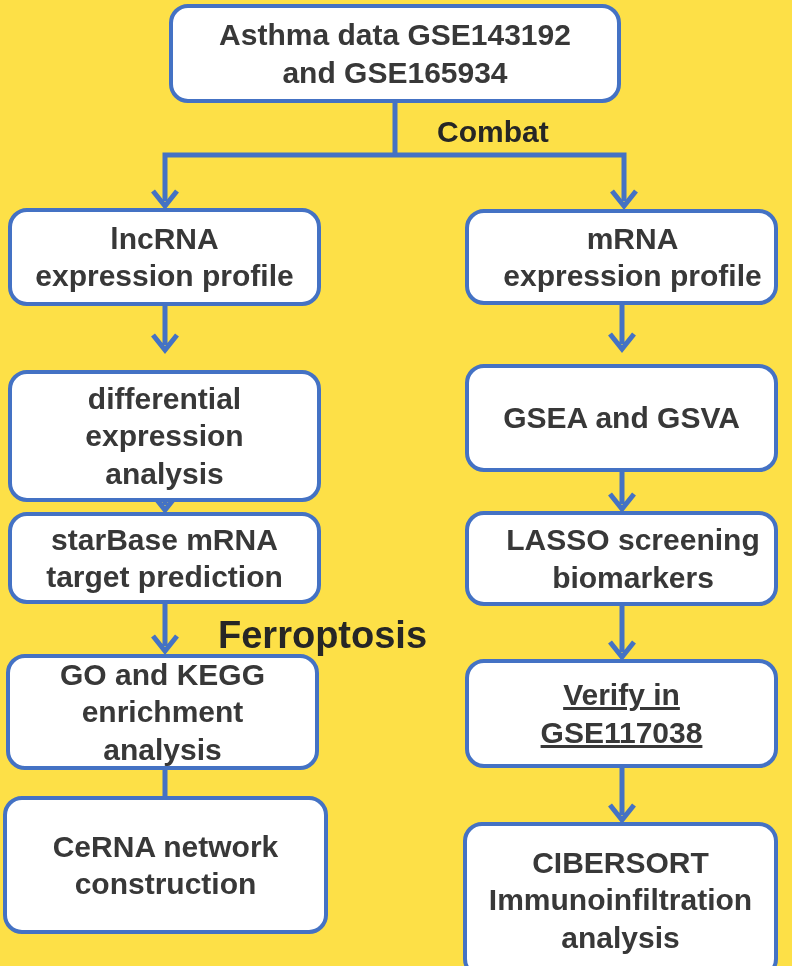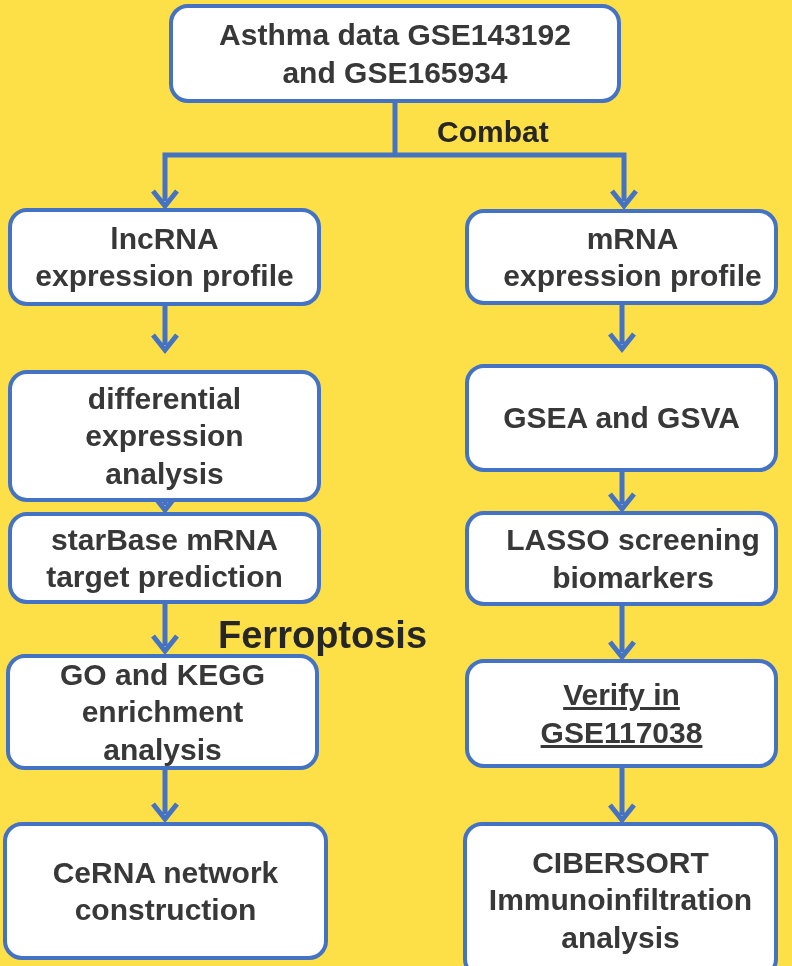--- a/index.html
+++ b/index.html
@@ -55,21 +55,21 @@
     top: 614px;
     font-size: 38px;
     margin-left: 27px;
   }
   
   .n-title { left: 169px; top: 4px;   width: 452px; height: 99px; }
   .n-l1    { left: 8px;   top: 208px; width: 313px; height: 98px; }
   .n-l2    { left: 8px;   top: 350px; width: 313px; height: 132px; margin-top: 20px; }
   .n-l3    { left: 8px;   top: 512px; width: 313px; height: 92px; }
   .n-l4    { left: 6px;   top: 654px; width: 313px; height: 116px; }
-  .n-l5    { left: 3px;   top: 822px; width: 325px; height: 138px; }
+  .n-l5    { left: 3px;   top: 796px; width: 325px; height: 138px; }
   .n-r1    { left: 465px; top: 209px; width: 313px; height: 96px; padding-left: 22px; }
   .n-r2    { left: 465px; top: 351px; width: 313px; height: 108px; margin-top: 13px; }
   .n-r3    { left: 465px; top: 511px; width: 313px; height: 95px; padding-left: 23px; }
   .n-r4    { left: 465px; top: 659px; width: 313px; height: 109px; text-decoration: underline; }
   .n-r5    { left: 463px; top: 822px; width: 315px; height: 156px; }
 </style>
 </head>
 <body>
 
 <div class="canvas">

